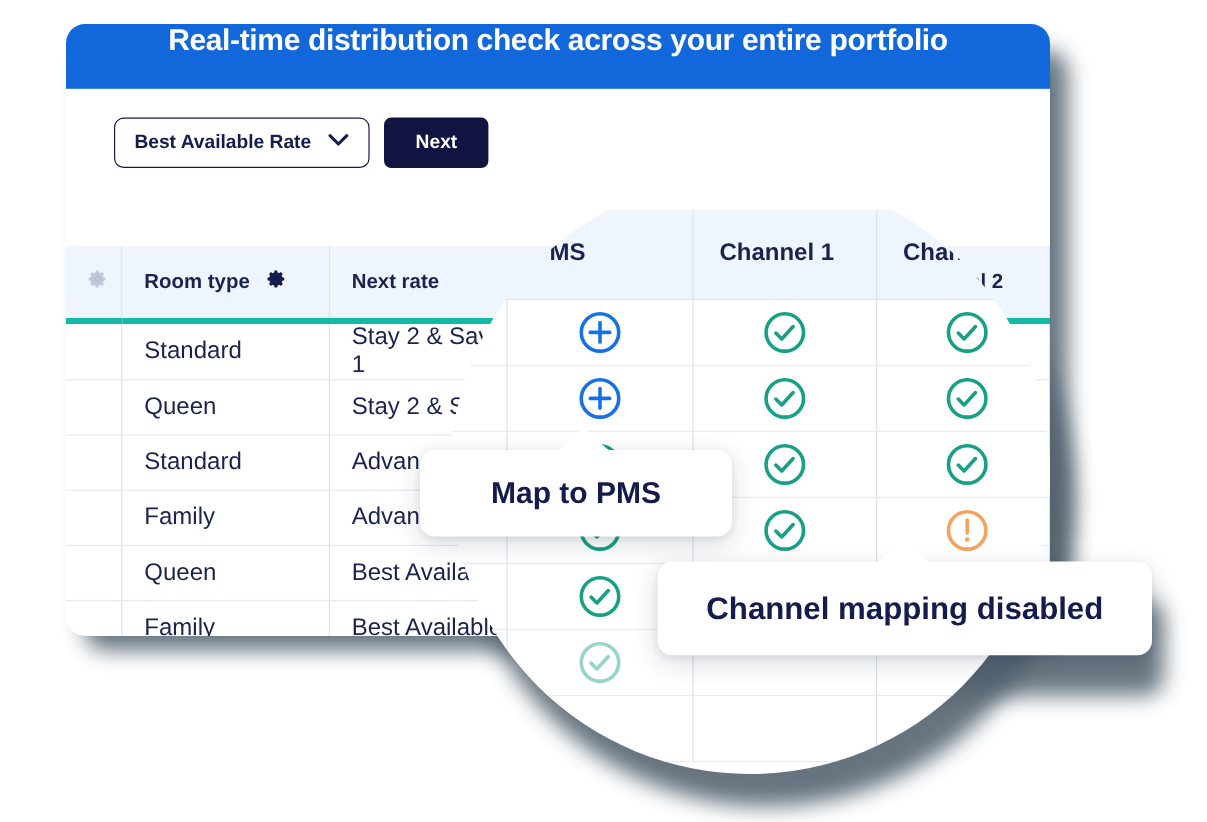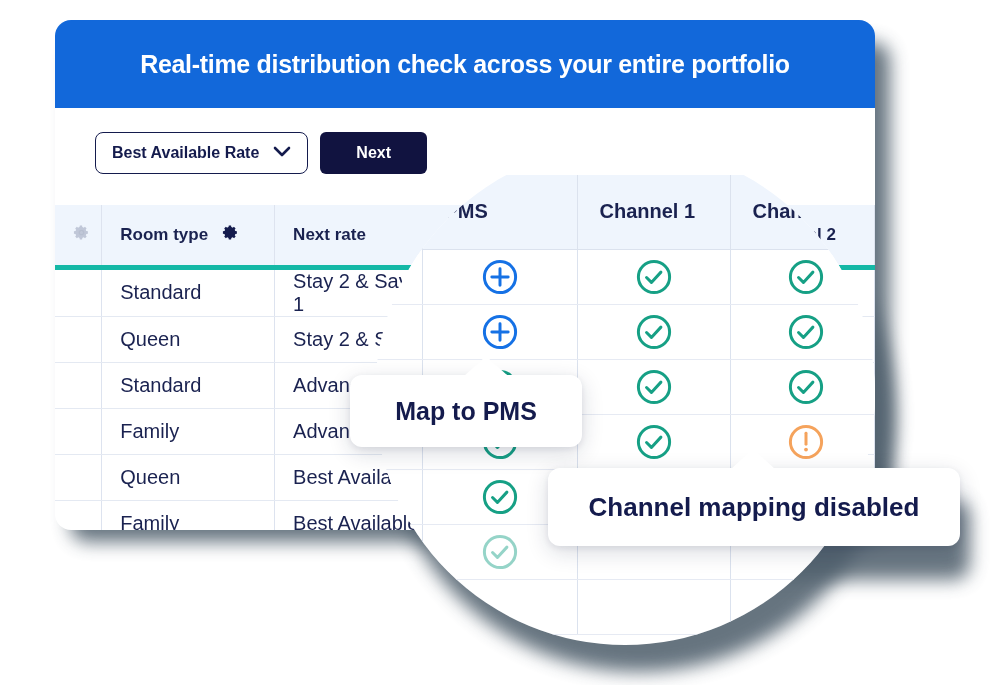--- a/index.html
+++ b/index.html
@@ -60,24 +60,24 @@
     left: 55px;
     top: 20px;
     width: 820px;
     height: 510px;
     background: #ffffff;
     border-radius: 16px;
     overflow: hidden;
   }
 
   .card-header {
-    height: 88px;
+    height: 54px;
     background: #1268da;
     display: flex;
-    align-items: center;
+    align-items: flex-start;
     justify-content: center;
   }
   .card-header-title {
     color: #ffffff;
     font-size: 25px;
     font-weight: bold;
     letter-spacing: -.3px;
   }
 
   
@@ -97,21 +97,21 @@
     border-radius: 8px;
     background: #ffffff;
     color: #141b4d;
     font-size: 16px;
     font-weight: bold;
     cursor: pointer;
   }
   .chev { display: block; }
   .next-btn {
     height: 42px;
-    padding: 0 36px;
+    padding: 0 26px;
     border: none;
     border-radius: 6px;
     background: #111340;
     color: #ffffff;
     font-size: 16px;
     font-weight: bold;
     font-family: "Liberation Sans", sans-serif;
     display: flex;
     align-items: center;
     cursor: pointer;
@@ -220,21 +220,21 @@
     box-shadow: 0 6px 22px rgba(20,30,60,.16), 0 2px 6px rgba(20,30,60,.08);
     display: flex;
     align-items: center;
     justify-content: center;
     color: #141b4d;
     font-weight: bold;
   }
   .tooltip-pms {
     left: 350px;
     top: 375px;
-    width: 232px;
+    width: 260px;
     height: 72px;
     font-size: 25px;
   }
   .tooltip-ch {
     left: 548px;
     top: 468px;
     width: 412px;
     height: 78px;
     font-size: 26px;
   }

